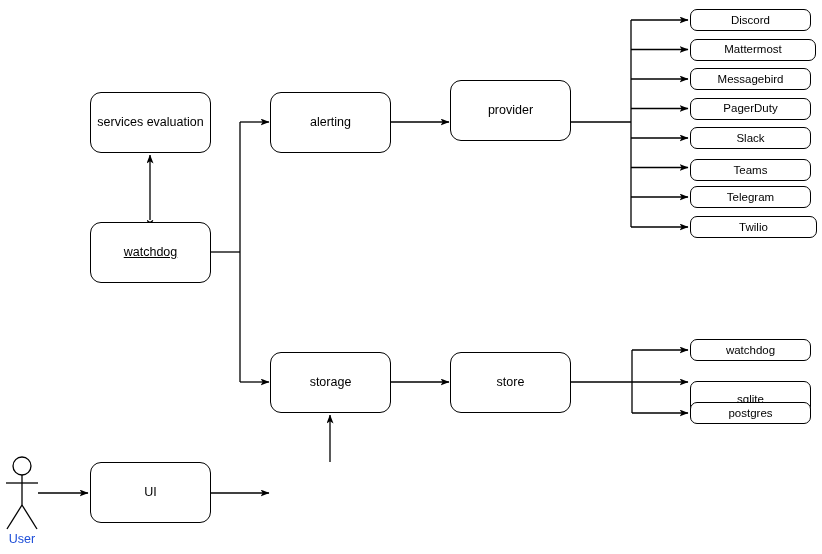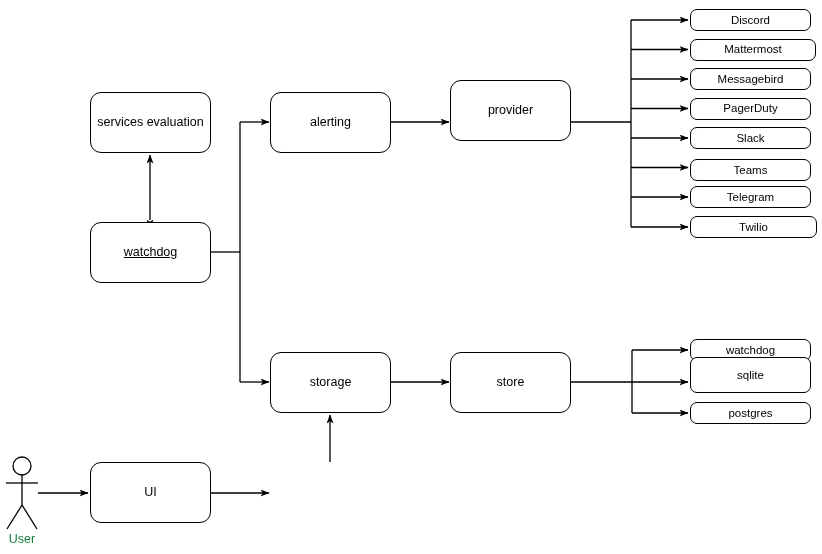--- a/index.html
+++ b/index.html
@@ -42,21 +42,21 @@
   }
   .node.leaf {
     border-radius: 7px;
     font-size: 11.5px;
     line-height: 1.1;
     text-align: right;
   }
   .actor-label {
     position: absolute;
     font-size: 12.5px;
-    color: #15803d;
+    color: #1d4ed8;
     text-align: center;
     white-space: nowrap;
   }
 </style>
 </head>
 <body>
 
 <div id="canvas">
 
   <svg class="edges" viewBox="0 0 822 554" xmlns="http://www.w3.org/2000/svg">
@@ -138,16 +138,16 @@
   <div class="node leaf" style="left:690px; top:9px; width:121px; height:22px;">Discord</div>
   <div class="node leaf" style="left:690px; top:38.5px; width:126px; height:22px;">Mattermost</div>
   <div class="node leaf" style="left:690px; top:68px; width:121px; height:22px;">Messagebird</div>
   <div class="node leaf" style="left:690px; top:97.5px; width:121px; height:22px;">PagerDuty</div>
   <div class="node leaf" style="left:690px; top:127px; width:121px; height:22px;">Slack</div>
   <div class="node leaf" style="left:690px; top:159px; width:121px; height:22px;">Teams</div>
   <div class="node leaf" style="left:690px; top:186px; width:121px; height:22px;">Telegram</div>
   <div class="node leaf" style="left:690px; top:216px; width:127px; height:22px;">Twilio</div>
 
   <div class="node leaf" style="left:690px; top:339px; width:121px; height:22px;">watchdog</div>
-  <div class="node leaf" style="left:690px; top:357px; width:121px; height:36px;">sqlite</div>
+  <div class="node leaf" style="left:690px; top:381px; width:121px; height:36px;">sqlite</div>
   <div class="node leaf" style="left:690px; top:402px; width:121px; height:22px;">postgres</div>
 
 </div>
 
 </body></html>

